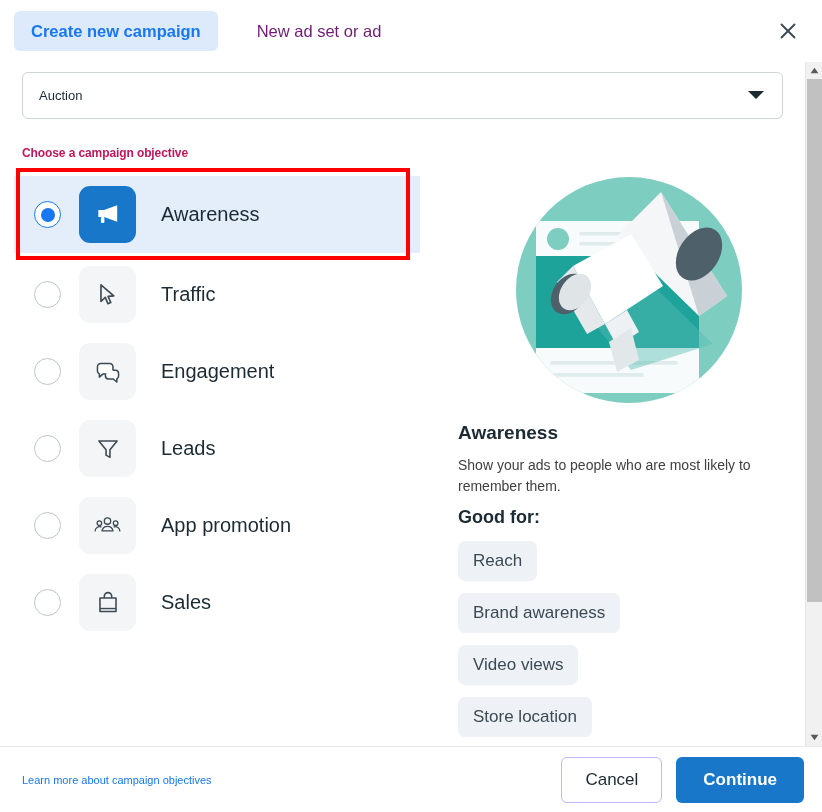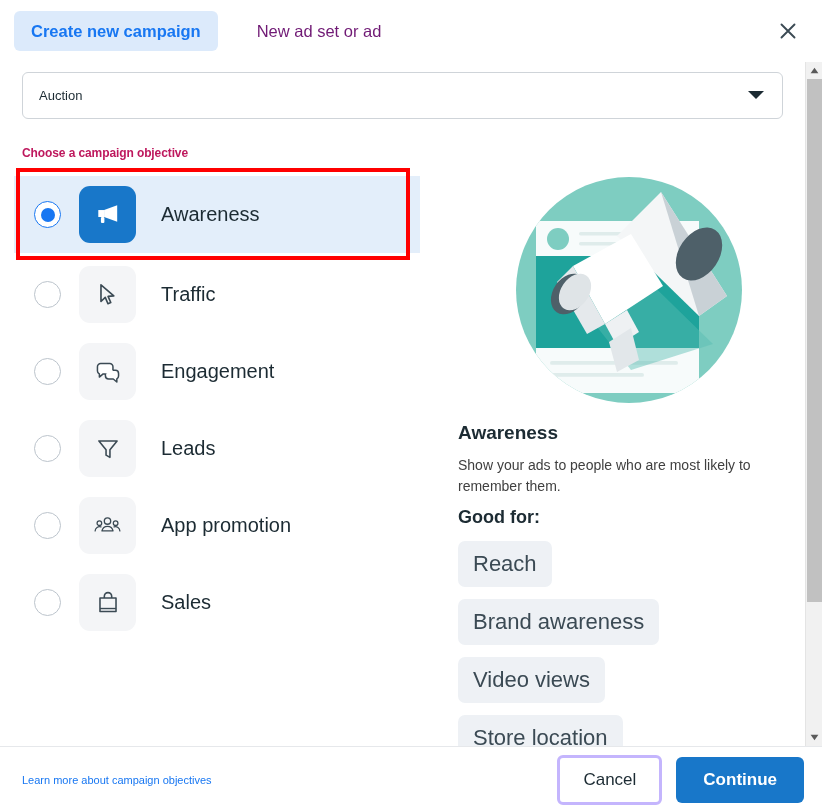--- a/index.html
+++ b/index.html
@@ -237,21 +237,21 @@
     margin-top: 13px;
     display: flex;
     flex-direction: column;
     align-items: flex-start;
     gap: 12px;
   }
   .chip {
     background: #eef1f5;
     border-radius: 7px;
     padding: 10px 15px;
-    font-size: 22px;
+    font-size: 17px;
     color: #3b4a54;
     white-space: nowrap;
   }
 
   
   .scrollbar {
     position: absolute;
     right: 0;
     top: 0;
     bottom: 0;
@@ -304,21 +304,21 @@
   .btn {
     font-size: 17px;
     border-radius: 6px;
     padding: 12px 23px;
     cursor: pointer;
     border: none;
     font-family: "Liberation Sans", sans-serif;
   }
   .btn-cancel {
     background: #fff;
-    border: 3px solid #c4b5fd;
+    border: 1px solid #c4b5fd;
     color: #1c2b33;
     margin-right: 14px;
   }
   .btn-continue {
     background: #1877c9;
     color: #fff;
     font-weight: bold;
     padding: 13px 27px;
   }
 </style>

